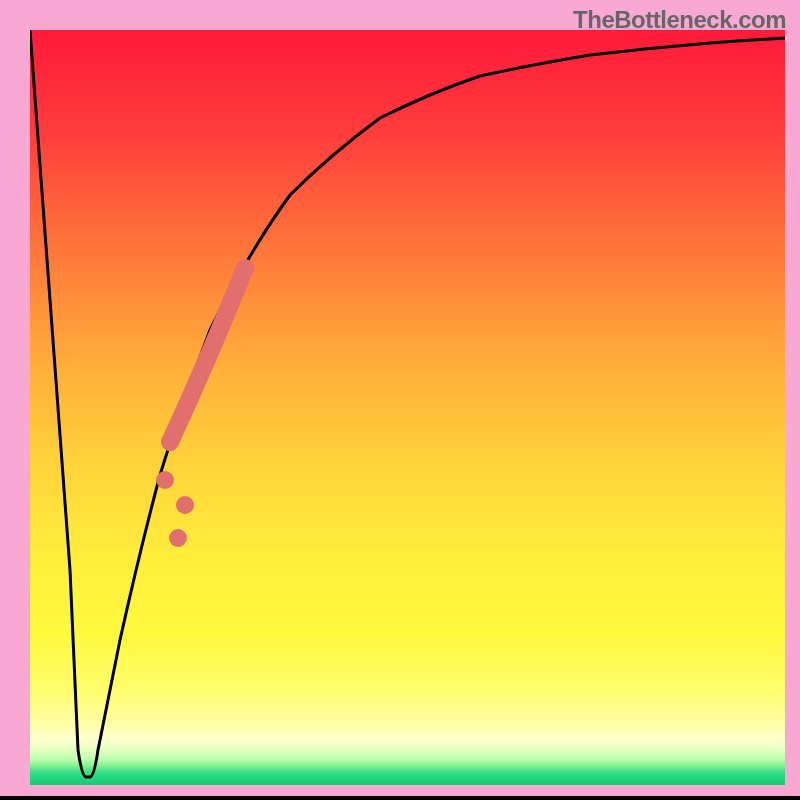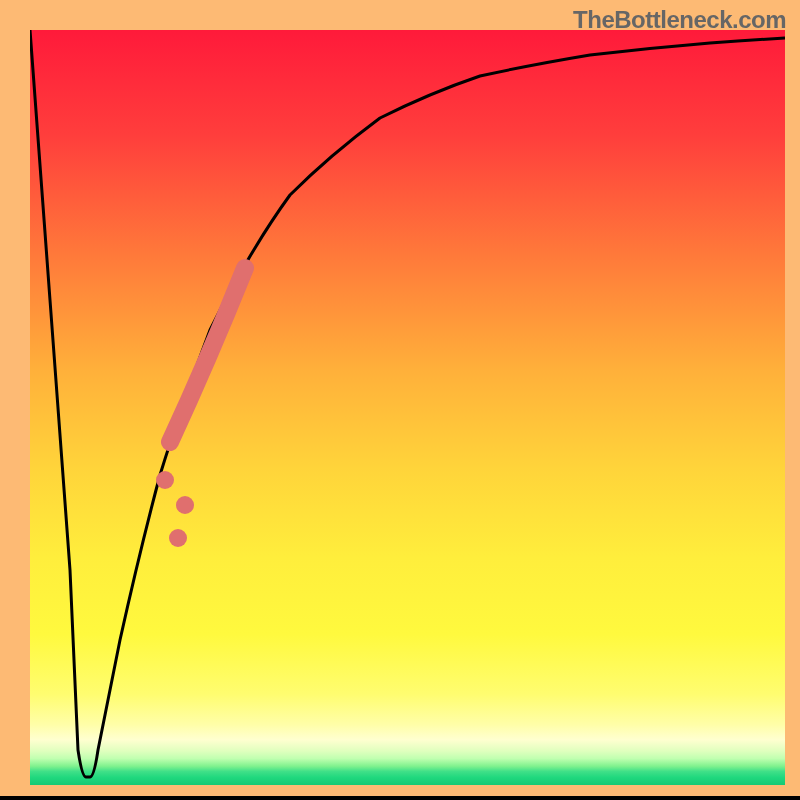--- a/index.html
+++ b/index.html
@@ -7,21 +7,21 @@
     padding: 0;
     width: 800px;
     height: 800px;
     overflow: hidden;
     background: #000;
   }
   .frame {
     position: relative;
     width: 800px;
     height: 796px;
-    background: #fdba74;
+    background: #f9a8d4;
   }
   .plot-area {
     position: absolute;
     left: 30px;
     top: 30px;
     width: 755px;
     height: 755px;
     background: linear-gradient(
       to bottom,
       #ff1a3a 0%,

